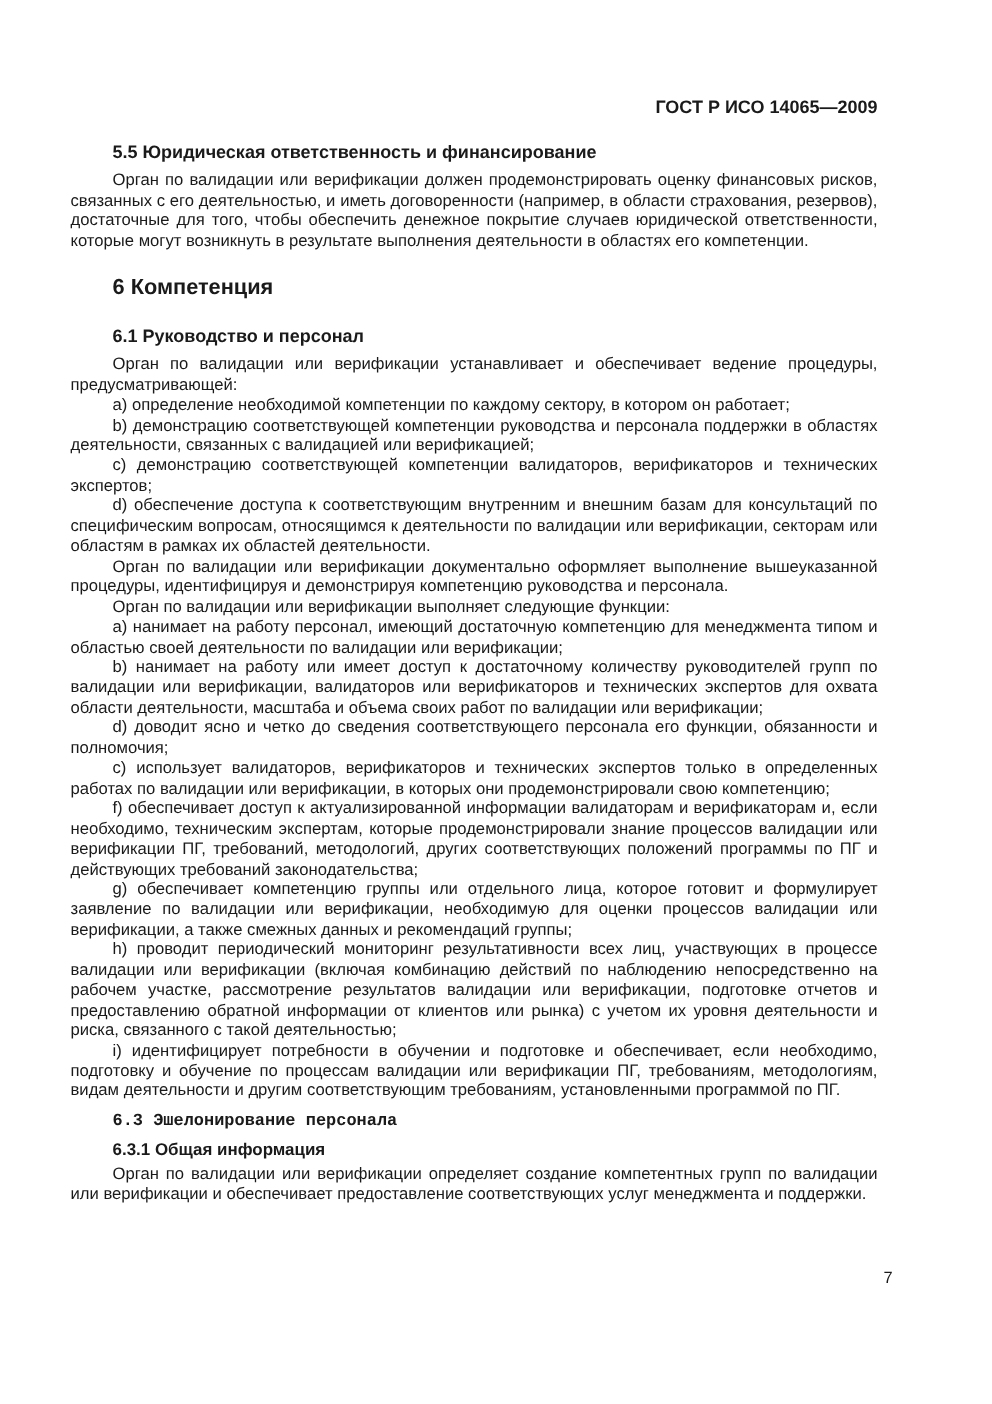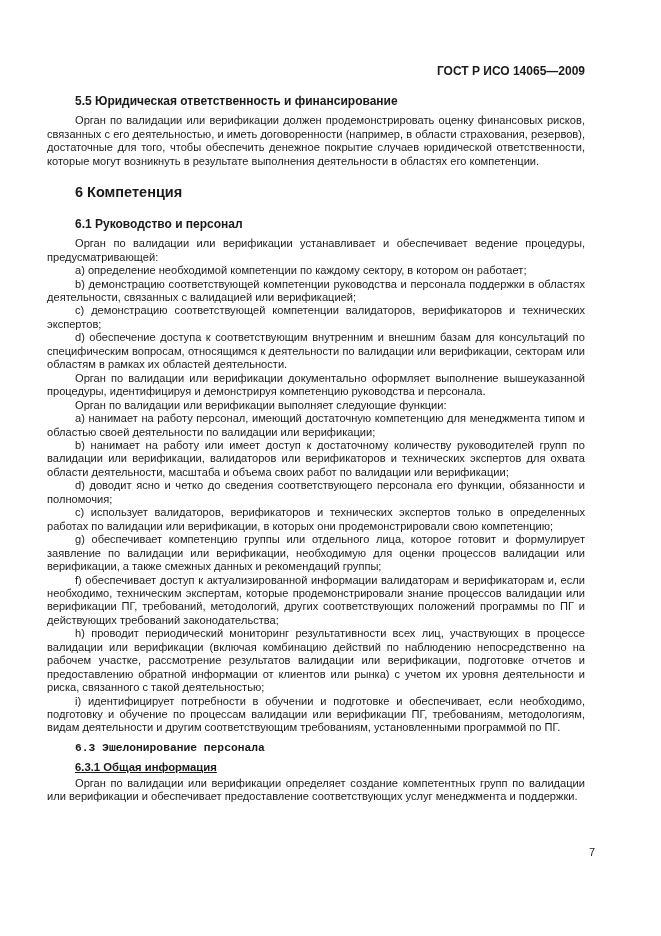--- a/index.html
+++ b/index.html
@@ -33,24 +33,24 @@
     <p>b)  демонстрацию соответствующей компетенции руководства и персонала поддержки в областях деятельности, связанных с валидацией или верификацией;</p>
     <p>c)  демонстрацию соответствующей компетенции валидаторов, верификаторов и технических экспертов;</p>
     <p>d)  обеспечение доступа к соответствующим внутренним и внешним базам для консультаций по специфическим вопросам, относящимся к деятельности по валидации или верификации, секторам или областям в рамках их областей деятельности.</p>
     <p>Орган по валидации или верификации документально оформляет выполнение вышеуказанной процедуры, идентифицируя и демонстрируя компетенцию руководства и персонала.</p>
 
     <p>Орган по валидации или верификации выполняет следующие функции:</p>
     <p>а)  нанимает на работу персонал, имеющий достаточную компетенцию для менеджмента типом и областью своей деятельности по валидации или верификации;</p>
     <p>b)  нанимает на работу или имеет доступ к достаточному количеству руководителей групп по валидации или верификации, валидаторов или верификаторов и технических экспертов для охвата области деятельности, масштаба и объема своих работ по валидации или верификации;</p>
     <p>d)  доводит ясно и четко до сведения соответствующего персонала его функции, обязанности и полномочия;</p>
     <p>c)  использует валидаторов, верификаторов и технических экспертов только в определенных работах по валидации или верификации, в которых они продемонстрировали свою компетенцию;</p>
+    <p>f)  обеспечивает доступ к актуализированной информации валидаторам и верификаторам и, если необходимо, техническим экспертам, которые продемонстрировали знание процессов валидации или верификации ПГ, требований, методологий, других соответствующих положений программы по ПГ и действующих требований законодательства;</p>
     <p>g)  обеспечивает компетенцию группы или отдельного лица, которое готовит и формулирует заявление по валидации или верификации, необходимую для оценки процессов валидации или верификации, а также смежных данных и рекомендаций группы;</p>
-    <p>f)  обеспечивает доступ к актуализированной информации валидаторам и верификаторам и, если необходимо, техническим экспертам, которые продемонстрировали знание процессов валидации или верификации ПГ, требований, методологий, других соответствующих положений программы по ПГ и действующих требований законодательства;</p>
     <p>h)  проводит периодический мониторинг результативности всех лиц, участвующих в процессе валидации или верификации (включая комбинацию действий по наблюдению непосредственно на рабочем участке, рассмотрение результатов валидации или верификации, подготовке отчетов и предоставлению обратной информации от клиентов или рынка) с учетом их уровня деятельности и риска, связанного с такой деятельностью;</p>
     <p>i)  идентифицирует потребности в обучении и подготовке и обеспечивает, если необходимо, подготовку и обучение по процессам валидации или верификации ПГ, требованиям, методологиям, видам деятельности и другим соответствующим требованиям, установленными программой по ПГ.</p>
 
     <div class="h3" style="margin-top:7px;font-family:Liberation Mono, monospace;">6.3  Эшелонирование персонала</div>
-    <div class="h3" style="margin-top:6px;text-decoration:underline;">6.3.1  Общая информация</div>
+    <div class="h3" style="margin-top:6px;">6.3.1  Общая информация</div>
     <p>Орган по валидации или верификации определяет создание компетентных групп по валидации или верификации и обеспечивает предоставление соответствующих услуг менеджмента и поддержки.</p>
   </div>
 
   <div class="page-number">7</div>
 </div>
 
 </body></html>

